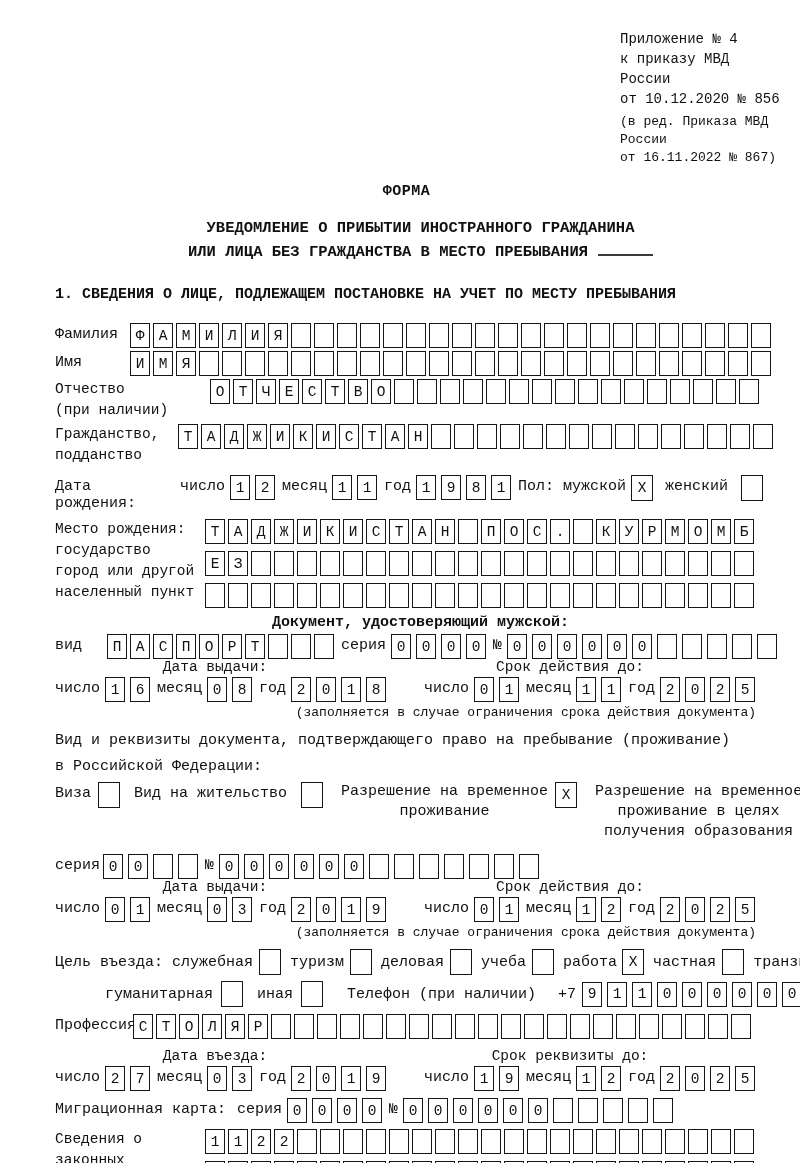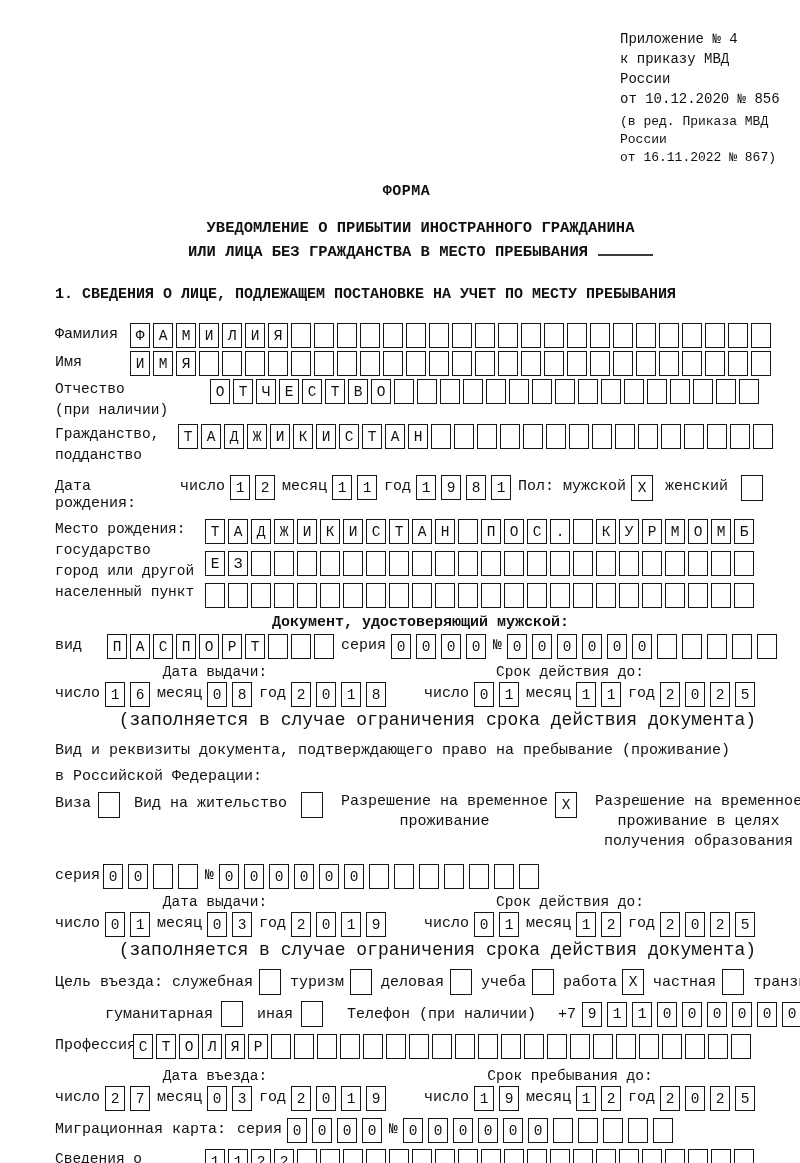--- a/index.html
+++ b/index.html
@@ -25,27 +25,27 @@
   .cells.sp { gap:5px; }
   .cell {
     width:20px; height:25px; border:1.5px solid #161616; background:#fff;
     display:inline-flex; align-items:center; justify-content:center;
     font-size:14.5px; flex:none;
   }
   .cbx .cell { width:22px; height:26px; }
   .cellcol { display:flex; flex-direction:column; gap:7px; }
 
   .center-head { text-align:center; font-weight:bold; font-size:15px; margin-top:6px; }
-  .dhead { display:flex; font-size:14.5px; margin-top:5px; }
+  .dhead { display:flex; font-size:14.5px; }
   .dhead .h1 { width:320px; text-align:center; }
   .dhead .h2 { width:340px; text-align:center; margin-left:25px; }
   .dgroup { display:flex; align-items:flex-start; }
   .dgroup .slbl:first-child { margin-left:0; }
   .dg2 { margin-left:38px; }
-  .note { text-align:right; padding-right:30px; font-size:18px; margin-top:3px; }
+  .note { text-align:right; padding-right:30px; font-size:13px; margin-top:3px; }
   .intro { font-size:15px; line-height:1.7; margin-top:8px; }
 
   .cbrow { display:flex; align-items:flex-start; margin-top:3px; }
   .cbrow .gap { width:14px; flex:none; }
   .cblabel { font-size:15px; padding-top:3px; flex:none; }
   .cbmulti { font-size:15px; line-height:20px; text-align:center; flex:none; }
   .cbbox { margin-left:7px; flex:none; }
 
   .purpose { display:flex; align-items:center; margin-top:9px; }
   .purpose .cblabel, .purpose .slbl { padding-top:0; }
@@ -612,21 +612,21 @@
         <span class="cell"></span>
         <span class="cell"></span>
         <span class="cell"></span>
         <span class="cell"></span>
         <span class="cell"></span>
       </span>
   </div>
 
   <div class="dhead" style="margin-top:9px">
     <span class="h1">Дата въезда:</span>
-    <span class="h2">Срок пребывания до:</span>
+    <span class="h2">Срок реквизиты до:</span>
   </div>
   <div class="row" style="margin-top:2px">
     <div class="dgroup">
       <span class="slbl">число</span>
       <span class="cells sp">
           <span class="cell">2</span>
           <span class="cell">7</span>
         </span>
       <span class="slbl">месяц</span>
       <span class="cells sp">

